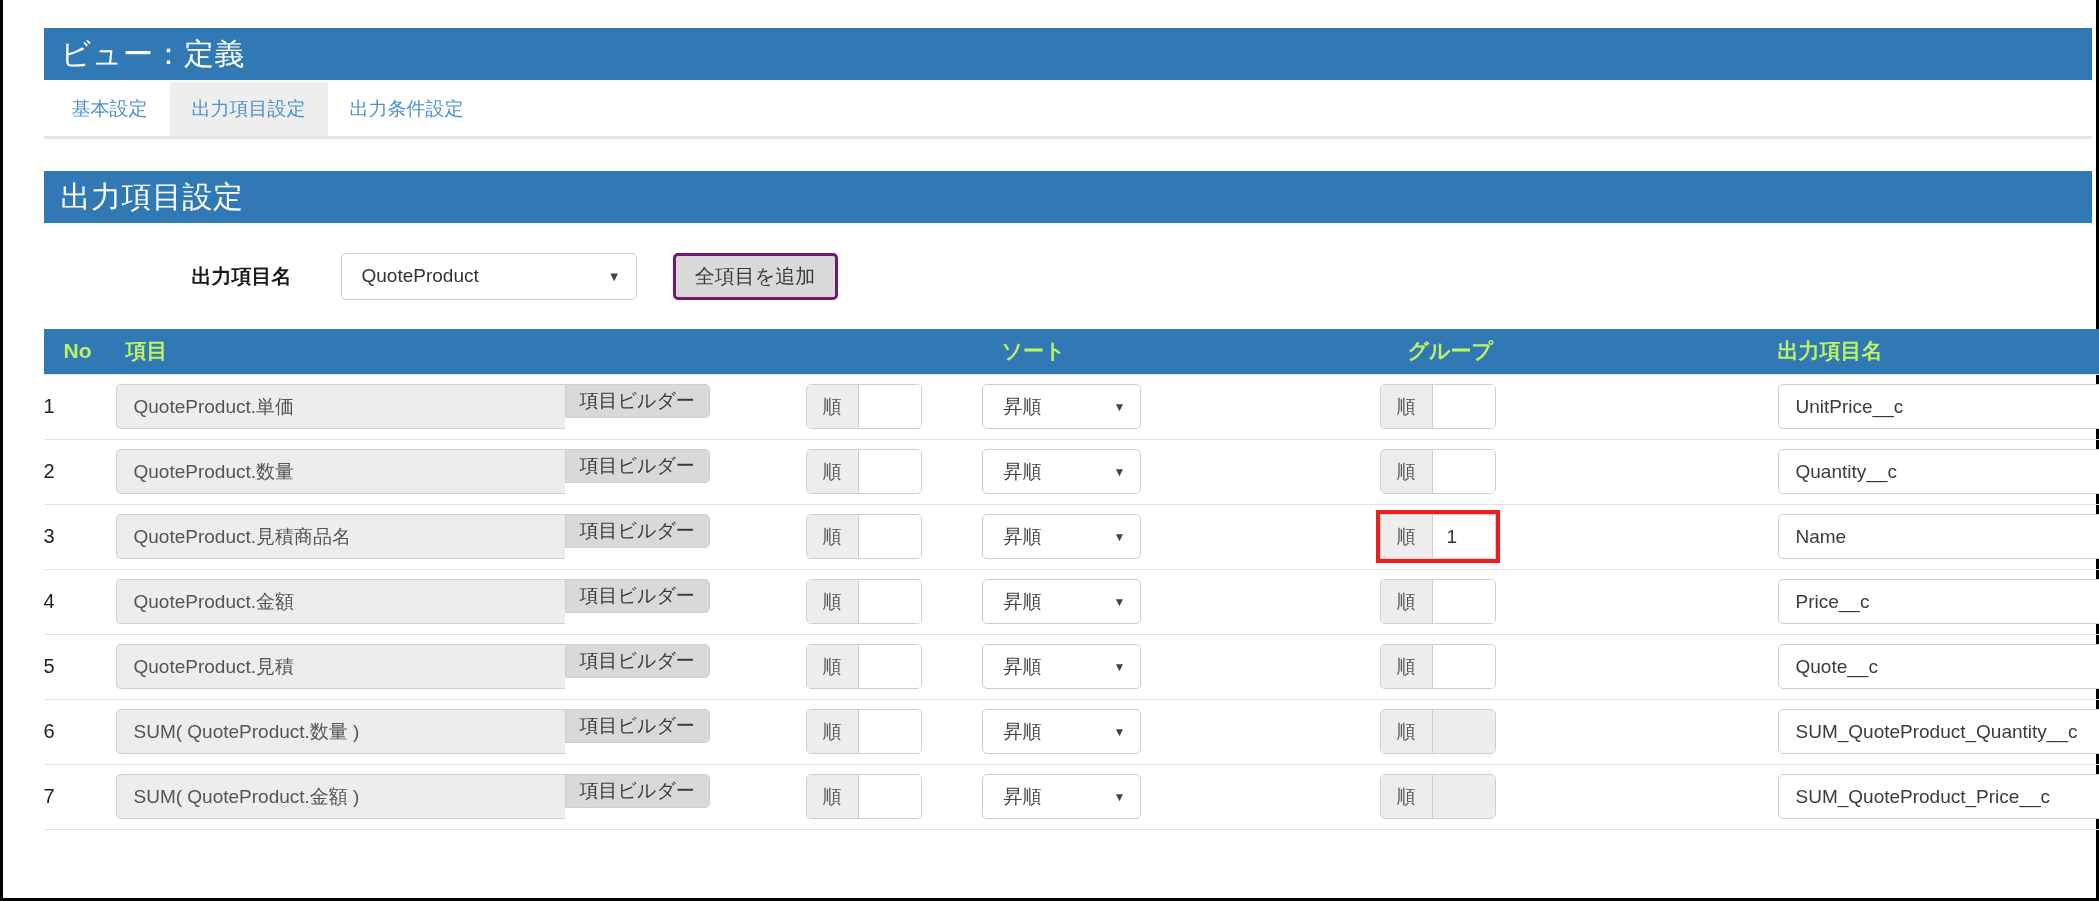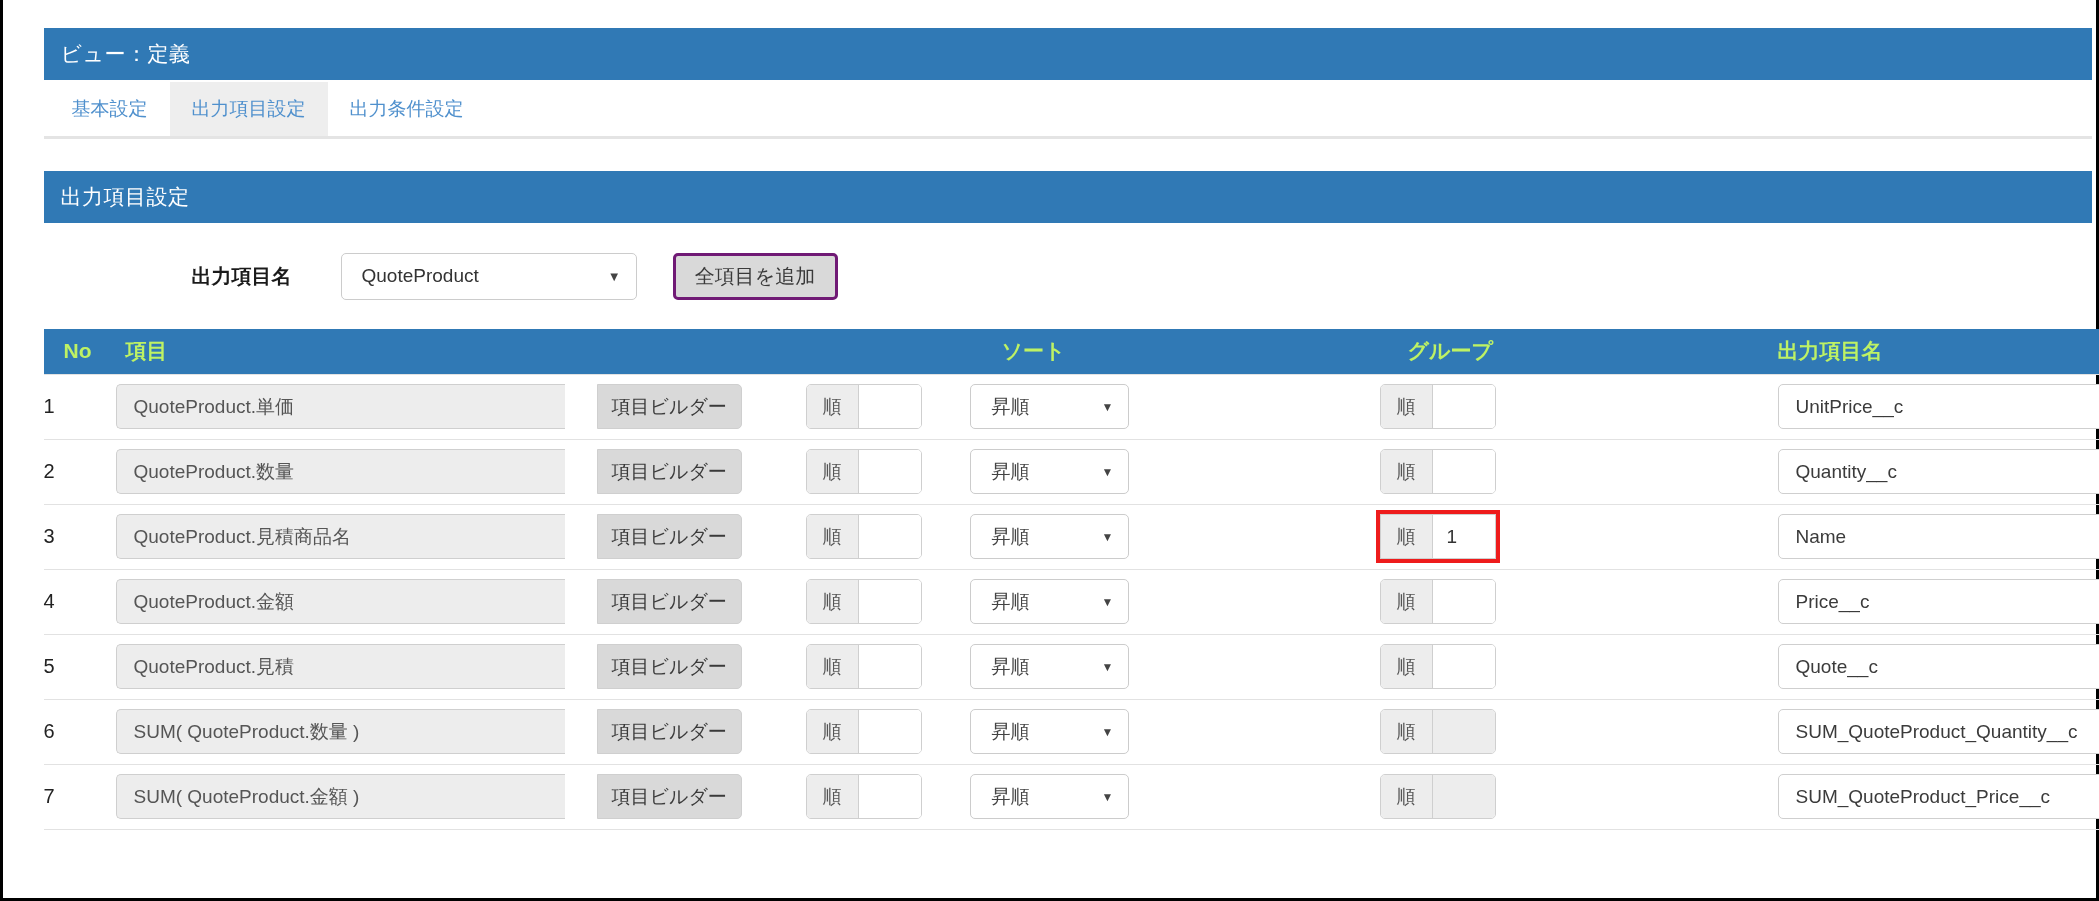--- a/index.html
+++ b/index.html
@@ -34,21 +34,21 @@
   }
 
   
   .banner {
     background: #3079b5;
     color: #ffffff;
     height: 52px;
     line-height: 52px;
     width: 2048px;
     padding-left: 17px;
-    font-size: 21px;
+    font-size: 30px;
     font-weight: 400;
     letter-spacing: 0.5px;
     white-space: nowrap;
   }
   .banner.second { margin-top: 0; }
 
   
   .tabstrip {
     position: relative;
     width: 2048px;
@@ -164,39 +164,39 @@
   .tbl tbody tr:first-child td { border-top: 1px solid #e2e2e2; }
 
   .cell-no {
     font-size: 20px;
     color: #222;
     padding-left: 24px;
     white-space: nowrap;
   }
 
   
-  .item-wrap { display: flex; padding-left: 10px; gap: 32px; }
+  .item-wrap { display: flex; padding-left: 10px; }
   .input-ro {
     width: 449px;
     height: 45px;
     border: 1px solid #cfcfcf;
     border-right: none;
     border-radius: 5px 0 0 5px;
     background: #ededed;
     color: #555;
     font-size: 19px;
     display: flex;
     align-items: center;
     padding-left: 17px;
     white-space: nowrap;
     overflow: hidden;
     font-family: "Liberation Sans", "DejaVu Sans", sans-serif;
   }
   .builder-btn {
-    height: 45px;
+    height: 34px;
     padding: 0 14px;
     min-width: 125px;
     background: #d9d9d9;
     border: 1px solid #cfcfcf;
     border-radius: 0 5px 5px 0;
     color: #3a3a3a;
     font-size: 19px;
     display: flex;
     align-items: center;
     justify-content: center;
@@ -232,21 +232,21 @@
     display: flex;
     align-items: center;
     padding-left: 14px;
     font-size: 19px;
     color: #333;
   }
   .ord-group.disabled .ord-input { background: #ededed; }
 
   .sel-order {
     position: relative;
-    margin-left: 48px;
+    margin-left: 60px;
     width: 159px;
     height: 45px;
     border: 1px solid #cccccc;
     border-radius: 5px;
     background: #ffffff;
     display: flex;
     align-items: center;
     padding-left: 21px;
     font-size: 19px;
     color: #444;

